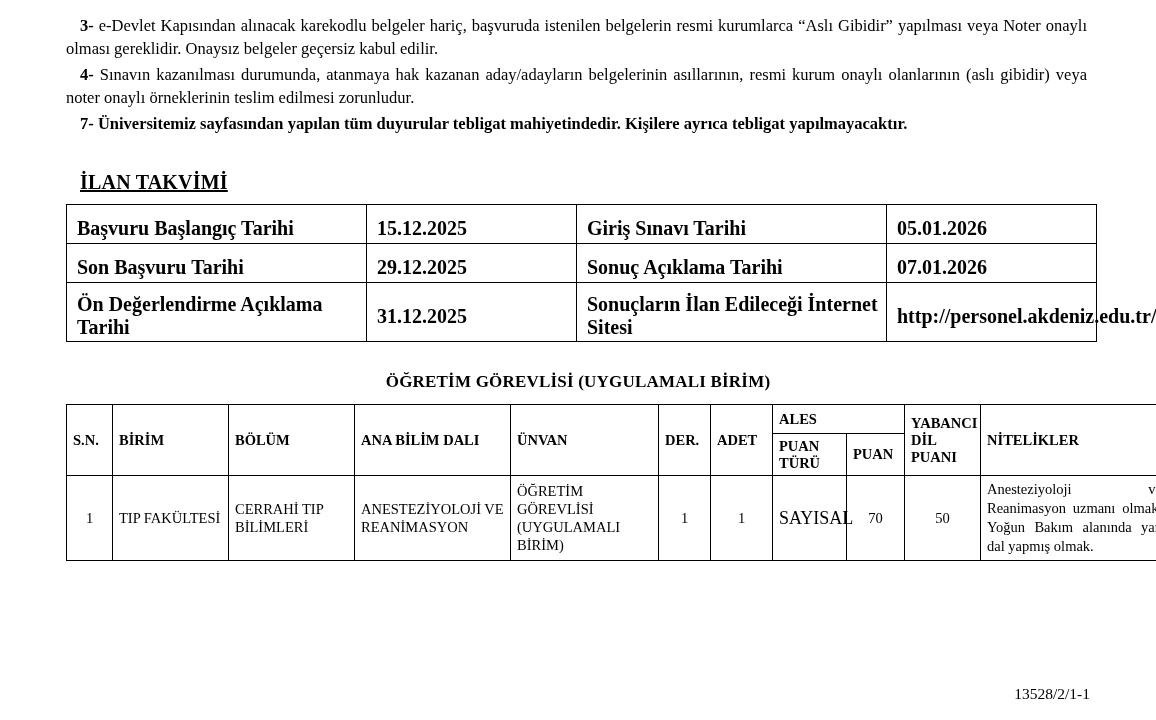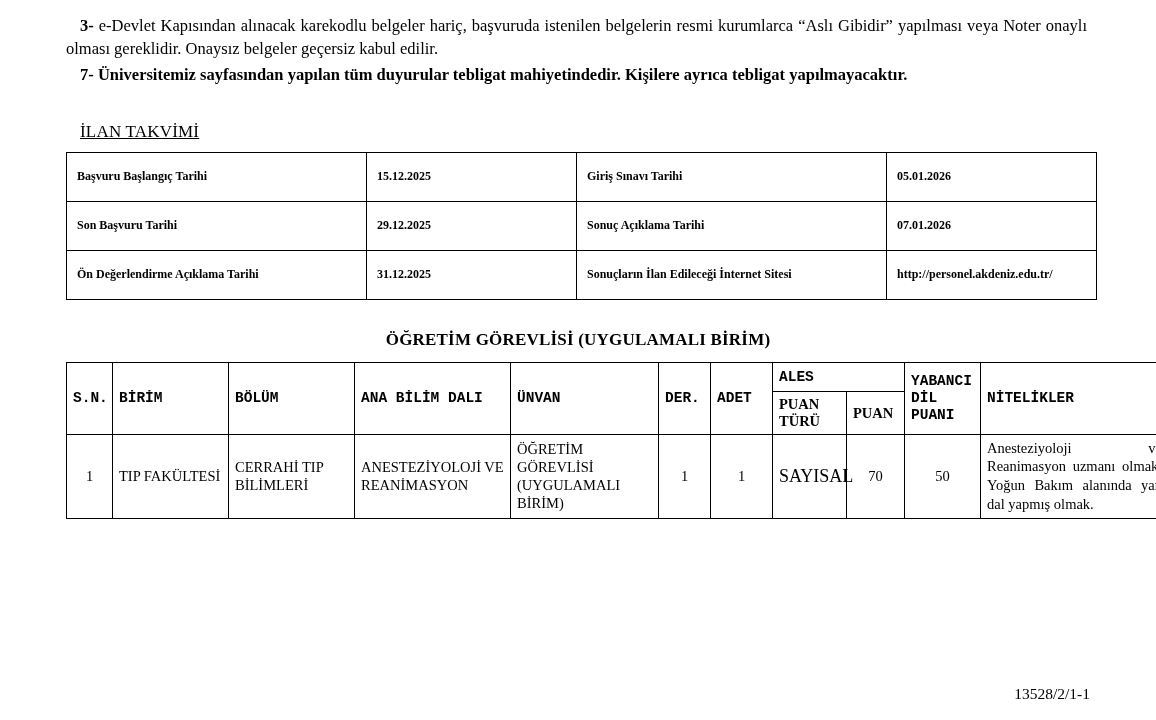--- a/index.html
+++ b/index.html
@@ -35,39 +35,39 @@
     text-indent: 14px;
   }
   .note b {
     font-weight: bold;
   }
   .note.bold-all {
     font-weight: bold;
   }
   
   .takvim-heading {
-    font-size: 17px;
-    font-weight: normal;
+    font-size: 20px;
+    font-weight: bold;
     text-decoration: underline;
     margin: 36px 0 10px 14px;
     letter-spacing: 0.2px;
   }
   
   table {
     border-collapse: collapse;
   }
   table.takvim {
     width: 1020px;
     margin-left: 0px;
     table-layout: fixed;
   }
   table.takvim td {
     border: 1px solid #000;
-    font-size: 12px;
-    padding: 10px 8px 12px 10px;
+    font-size: 20px;
+    padding: 10px 8px 2px 10px;
     height: 26px;
     vertical-align: middle;
     margin-left: 29px;
   }
   td.lbl {
     font-weight: bold;
   }
   td.val {
     font-weight: bold;
   }
@@ -126,37 +126,40 @@
     font-size: 14.5px;
     line-height: 1.25;
     vertical-align: middle;
   }
   td.nitelik {
     text-align: justify;
     font-size: 14.5px;
     line-height: 1.3;
     padding: 6px 8px;
   }
-  .head-row th { height: 20px; font-family: Liberation Mono, monospace; }
+  .head-row th { height: 20px; }
   .footer-code {
     position: absolute;
     right: 66px;
     bottom: 17px;
     font-size: 15.5px;
     font-family: "Liberation Serif", serif;
   }
 </style>
 </head>
 <body>
 
 <div class="page">
 
   <div class="notes">
     <p class="note">
       <b>3-</b><span> e-Devlet Kapısından alınacak karekodlu belgeler hariç, başvuruda istenilen belgelerin resmi kurumlarca “Aslı Gibidir” yapılması veya Noter onaylı olması gereklidir. Onaysız belgeler geçersiz kabul edilir.</span>
+    </p>
+    <p class="note">
+      <b>4-</b><span> Sınavın kazanılması durumunda, atanmaya hak kazanan aday/adayların belgelerinin asıllarının, resmi kurum onaylı olanlarının (aslı gibidir) veya noter onaylı örneklerinin teslim edilmesi zorunludur.</span>
     </p>
     <p class="note bold-all">
       <b>7-</b><span> Üniversitemiz sayfasından yapılan tüm duyurular tebligat mahiyetindedir. Kişilere ayrıca tebligat yapılmayacaktır.</span>
     </p>
   </div>
 
   <div class="takvim-heading">İLAN TAKVİMİ</div>
 
   <table class="takvim">
     <colgroup>

